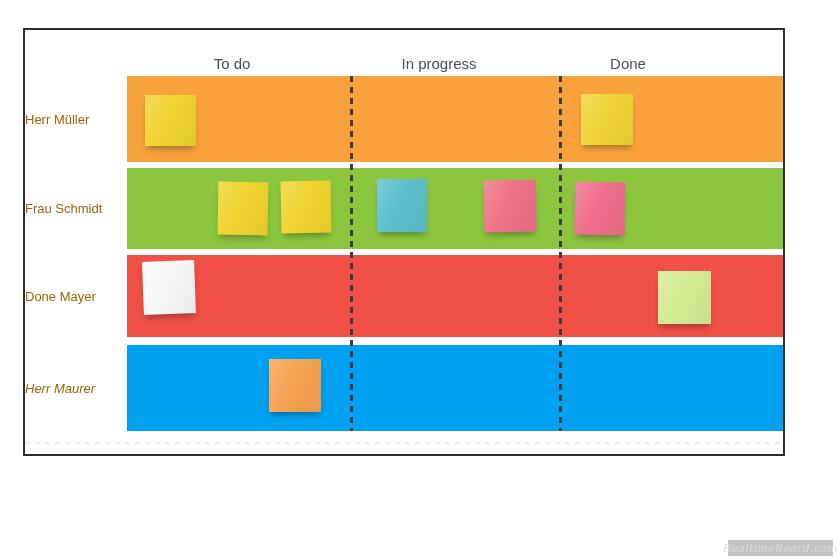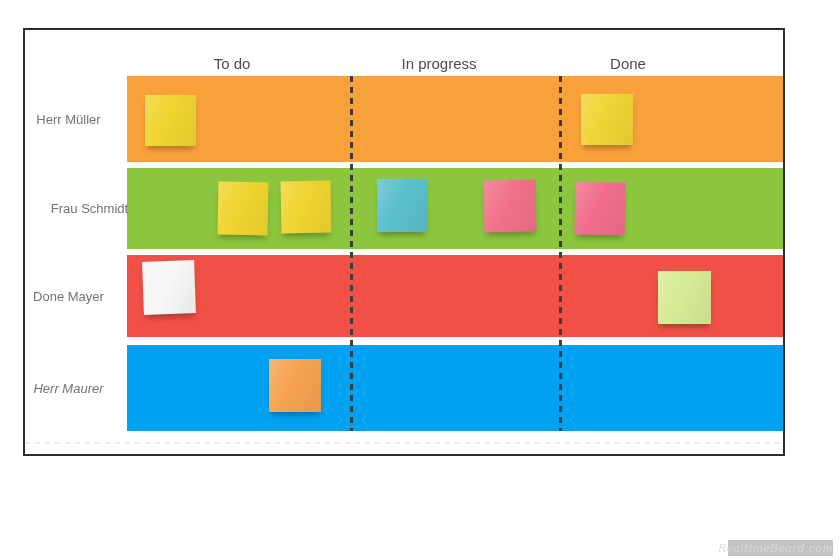--- a/index.html
+++ b/index.html
@@ -9,59 +9,59 @@
   }
   .frame{
     position:absolute;left:23px;top:28px;width:758px;height:424px;
     border:2px solid #2d2d2d;background:#ffffff;
   }
   .col-header{
     position:absolute;top:25px;transform:translateX(-50%);
     font-size:15px;color:#4d4d4d;white-space:nowrap;
   }
   .row-label{
-    position:absolute;left:0;width:87px;text-align:center;
+    position:absolute;left:0;width:87px;text-align:left;
     transform:translateY(-50%);
-    font-size:13px;color:#737373;white-space:nowrap;
+    font-size:13px;color:#a16207;white-space:nowrap;
   }
   .lane{
     position:absolute;left:102px;width:656px;
   }
   .separator{
     position:absolute;top:46px;height:355px;width:3px;
     background:repeating-linear-gradient(to bottom,#3c3c3c 0 6px,transparent 6px 11px);
   }
   .note{
     position:absolute;
     background-image:linear-gradient(115deg, rgba(255,255,255,.20), rgba(255,255,255,0) 45%, rgba(0,0,0,.06));
     box-shadow:0 5px 6px -2px rgba(0,0,0,.30);
   }
   .grid-dots{
     position:absolute;left:0;top:412px;width:100%;height:2px;
     background:repeating-linear-gradient(to right,#ececec 0 5px,transparent 5px 10px);
   }
   .watermark{
     position:absolute;left:728px;top:540px;width:105px;height:16px;
     background:#c3c3c3;border-radius:1px;
-    display:flex;align-items:center;justify-content:flex-end;
+    display:flex;align-items:center;justify-content:center;
   }
   .watermark span{
     font-family:"DejaVu Serif", serif;font-style:italic;
     font-size:11px;color:#dadada;letter-spacing:.3px;white-space:nowrap;
   }
 </style>
 </head>
 <body>
 
 <div class="frame" id="frame">
   <div class="grid-dots"></div>
 <div class="lane" style="top: 46px; height: 86px; background: rgb(249, 162, 60); left: 102px; width: 656px;"></div>
     <div class="row-label" style="top: 89px;">Herr Müller</div>
     <div class="lane" style="top: 138px; height: 81px; background: rgb(140, 198, 62); left: 102px; width: 656px;"></div>
-    <div class="row-label" style="top: 178px; padding-left: 21px;">Frau Schmidt</div>
+    <div class="row-label" style="top: 178px;">Frau Schmidt</div>
     <div class="lane" style="top: 225px; height: 82px; background: rgb(240, 80, 70); left: 102px; width: 656px;"></div>
     <div class="row-label" style="top: 266px;">Done Mayer</div>
     <div class="lane" style="top: 315px; height: 86px; background: rgb(0, 161, 241); left: 102px; width: 656px;"></div>
     <div class="row-label" style="top: 358px; font-style: italic;">Herr Maurer</div>
     <div class="col-header" style="left: 207px;">To do</div>
     <div class="col-header" style="left: 414px;">In progress</div>
     <div class="col-header" style="left: 603px;">Done</div>
     <div class="separator" style="left: 325px;"></div>
     <div class="separator" style="left: 534px;"></div>
     <div class="note" style="left: 120px; top: 65px; width: 51px; height: 51px; background-color: rgb(240, 212, 47); transform: rotate(0deg);"></div>

